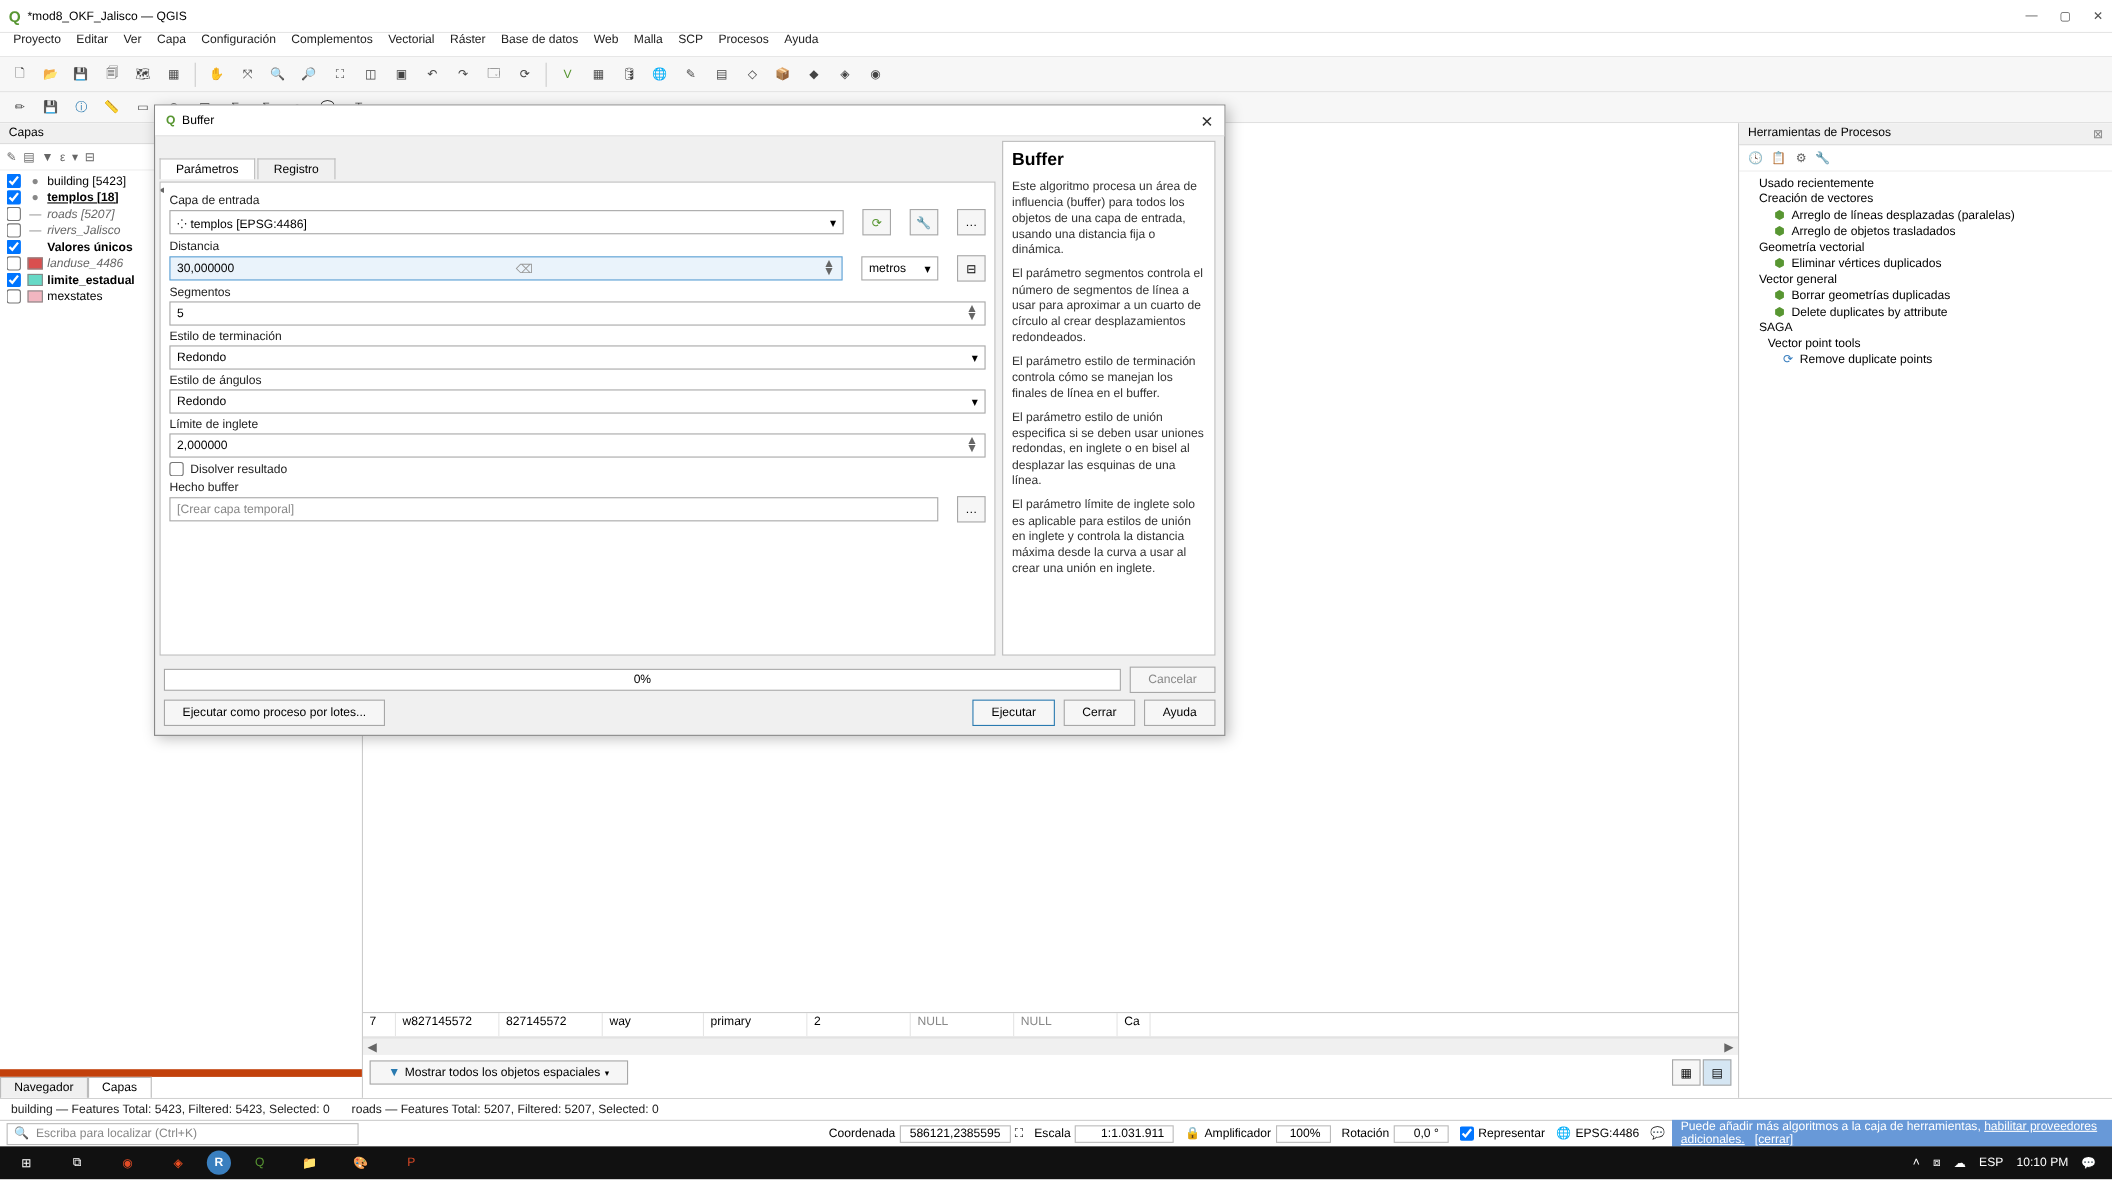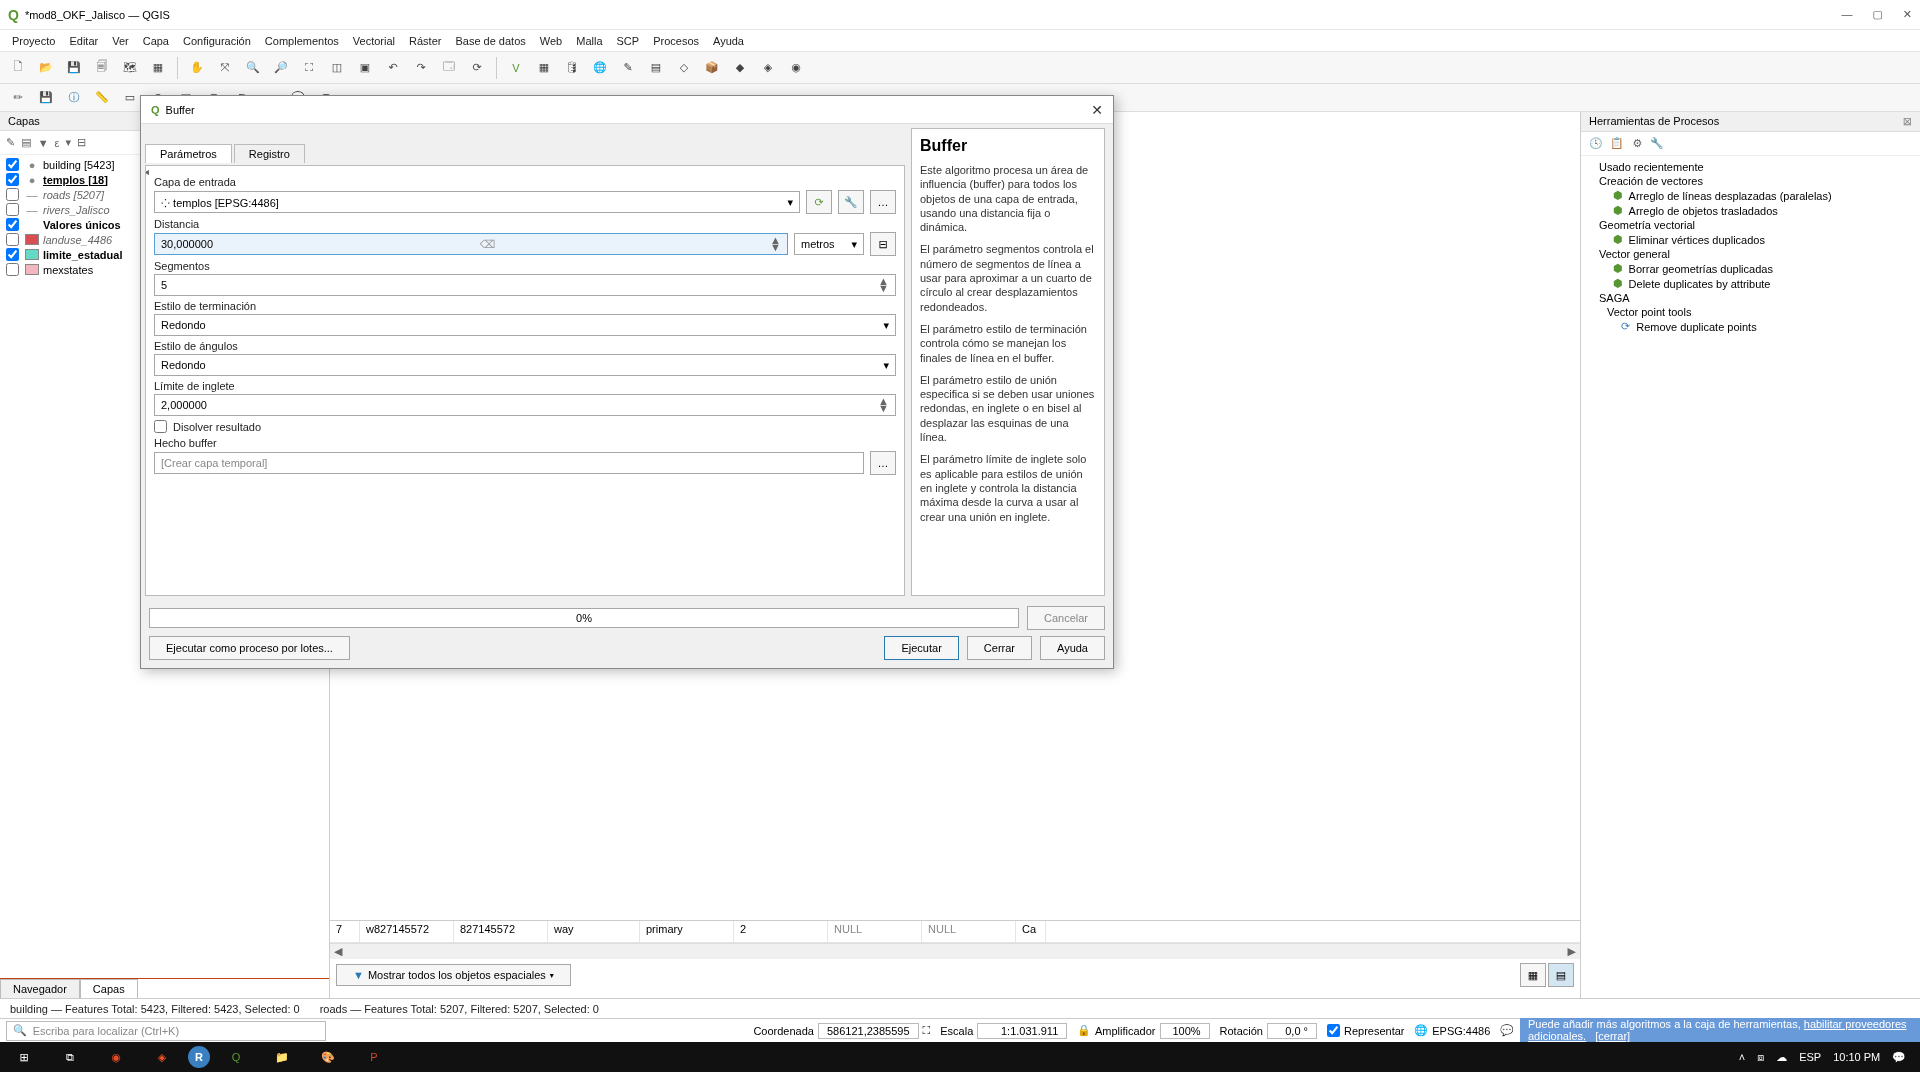--- a/index.html
+++ b/index.html
@@ -1,20 +1,20 @@
 <!DOCTYPE html>
 <html><head>
 <meta charset="utf-8">
 <style>
 * { box-sizing: border-box; margin: 0; padding: 0; font-family: "Segoe UI", Tahoma, sans-serif; font-size: 11px; }
 html, body { width: 1920px; height: 1080px; overflow: hidden; background: #fff; }
 .titlebar { height: 30px; display: flex; align-items: center; padding: 0 8px; background: #fff; border-bottom: 1px solid #e5e5e5; }
 .titlebar .q-icon { color: #589632; font-weight: bold; font-size: 14px; margin-right: 6px; }
 .titlebar .winbtns { margin-left: auto; display: flex; gap: 20px; color: #555; }
-.menubar { height: 22px; display: flex; align-items: center; gap: 14px; padding: 0 12px; background: #fff; border-bottom: 1px solid #e5e5e5; color: #222; }
+.menubar { height: 22px; display: flex; align-items: flex-start; gap: 14px; padding: 0 12px; background: #fff; border-bottom: 1px solid #e5e5e5; color: #222; }
 .menubar span { cursor: default; }
 .toolbar { height: 32px; display: flex; align-items: center; gap: 4px; padding: 2px 6px; background: #f7f7f7; border-bottom: 1px solid #ddd; }
 .tbtn { width: 24px; height: 24px; display: inline-flex; align-items: center; justify-content: center; border: 1px solid transparent; color: #444; }
 .tsep { width: 1px; height: 22px; background: #ccc; margin: 0 3px; }
 .main { position: relative; height: calc(1080px - 30px - 22px - 32px - 32px - 22px - 26px - 30px); display: flex; }
 .sidebar-left { width: 330px; border-right: 1px solid #ccc; background: #fff; display: flex; flex-direction: column; }
 .panel-title { background: #f0f0f0; padding: 3px 8px; border-bottom: 1px solid #ddd; font-weight: 400; }
 .layers-toolbar { height: 24px; display: flex; align-items: center; gap: 6px; padding: 0 6px; border-bottom: 1px solid #eee; color: #666; }
 .layers-list { padding: 2px 4px; }
 .layer-row { display: flex; align-items: center; gap: 4px; padding: 1px 0; white-space: nowrap; }
@@ -28,21 +28,21 @@
 .dlg-title { height: 28px; display: flex; align-items: center; padding: 0 10px; background: #fff; border-bottom: 1px solid #ddd; }
 .dlg-title .q-icon { color: #589632; font-weight: bold; margin-right: 6px; }
 .dlg-title .close { margin-left: auto; font-size: 14px; color: #333; }
 .dlg-body { flex: 1; display: flex; padding: 4px; gap: 6px; }
 .params { width: 760px; display: flex; flex-direction: column; }
 .tabs { display: flex; gap: 2px; margin-bottom: 2px; margin-top: 16px; }
 .tab { padding: 3px 14px; background: #f0f0f0; border: 1px solid #bbb; border-bottom: none; }
 .tab.active { background: #fff; }
 .param-content { flex: 1; background: #fff; border: 1px solid #bbb; padding: 6px 8px; overflow: hidden; position: relative; }
 .field-label { margin: 4px 0 2px; color: #222; }
-.field-row { display: flex; align-items: center; gap: 6px; margin-bottom: 4px; }
+.field-row { display: flex; align-items: center; gap: 17px; margin-bottom: 4px; }
 .input, .select { height: 22px; border: 1px solid #a7a7a7; background: #fff; padding: 0 6px; flex: 1; display: flex; align-items: center; }
 .input.hl { border: 1px solid #5a9fd4; background: #eaf3fb; }
 .select { justify-content: space-between; }
 .spin-arrows { display: flex; flex-direction: column; line-height: 7px; font-size: 7px; color: #666; margin-left: auto; padding-left: 4px; }
 .small-btn { width: 26px; height: 24px; border: 1px solid #a7a7a7; background: #f6f6f6; display: inline-flex; align-items: center; justify-content: center; }
 .chk-row { display: flex; align-items: center; gap: 6px; margin: 4px 0; color: #222; }
 .chk-row.disabled { color: #888; }
 .help { width: 194px; background: #fff; border: 1px solid #bbb; padding: 8px; overflow: hidden; }
 .help h2 { font-size: 16px; font-weight: bold; margin-bottom: 8px; }
 .help p { margin-bottom: 8px; color: #333; line-height: 1.3; }
@@ -59,21 +59,21 @@
 .tip-bar a { color: #fff; text-decoration: underline; }
 .bottom-status { height: 24px; background: #fff; border-top: 1px solid #ccc; display: flex; align-items: center; padding: 0 6px; gap: 10px; }
 .bottom-status .search { flex: 0 0 320px; height: 20px; border: 1px solid #bbb; padding: 0 6px; color: #888; display: flex; align-items: center; gap: 6px; }
 .status-field { display: flex; align-items: center; gap: 4px; }
 .status-field .val { border: 1px solid #bbb; padding: 1px 8px; min-width: 80px; text-align: right; }
 .taskbar { height: 30px; background: #111; display: flex; align-items: center; padding: 0 4px; gap: 6px; }
 .taskbar .titem { width: 40px; height: 28px; display: inline-flex; align-items: center; justify-content: center; color: #fff; }
 .taskbar .tray { margin-left: auto; display: flex; align-items: center; gap: 12px; color: #fff; padding-right: 10px; }
 .right-tb { height: 24px; display: flex; align-items: center; gap: 8px; padding: 0 8px; color: #666; border-bottom: 1px solid #eee; }
 .coll-arrow { position: absolute; left: -2px; top: 2px; font-size: 10px; color: #666; }
-.navtabs { position: absolute; bottom: 0; left: 0; right: 0; display: flex; border-top: 1px solid #c2410c; }
+.navtabs { position: absolute; bottom: 0; left: 0; right: 0; display: flex; border-top: 7px solid #c2410c; }
 .navtabs div { padding: 3px 12px; border: 1px solid #bbb; border-bottom: none; background: #f0f0f0; }
 .navtabs div.active { background: #fff; }
 .null { color: #888; }
 .scroll-h { display: flex; align-items: center; justify-content: space-between; height: 16px; background: #f0f0f0; border-top: 1px solid #ddd; padding: 0 4px; font-size: 9px; color: #666; }
 .canvas-placeholder { position:absolute; inset:0; }
 </style>
 </head>
 <body>
 
 <div class="titlebar">

